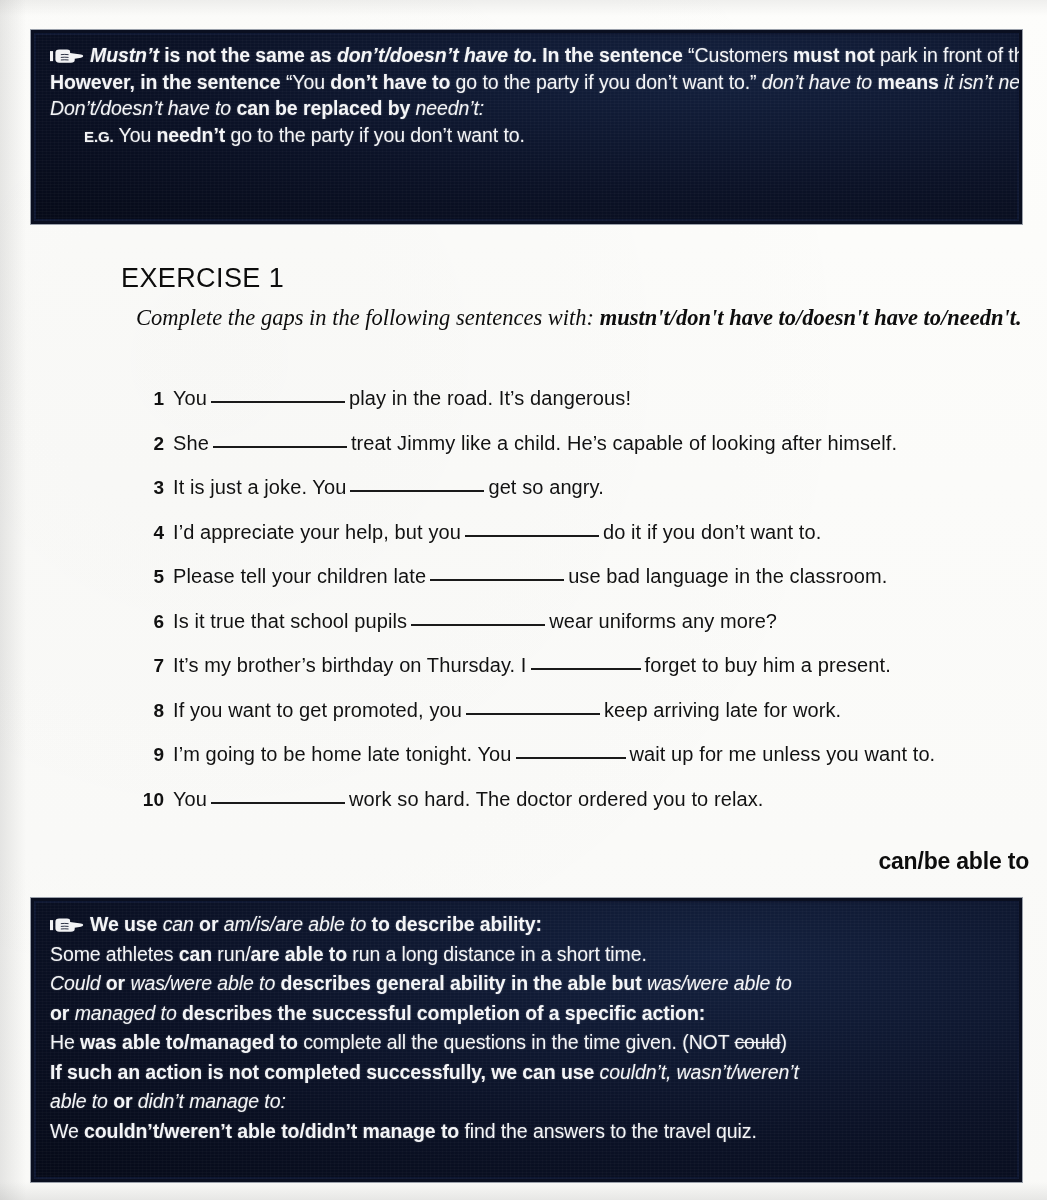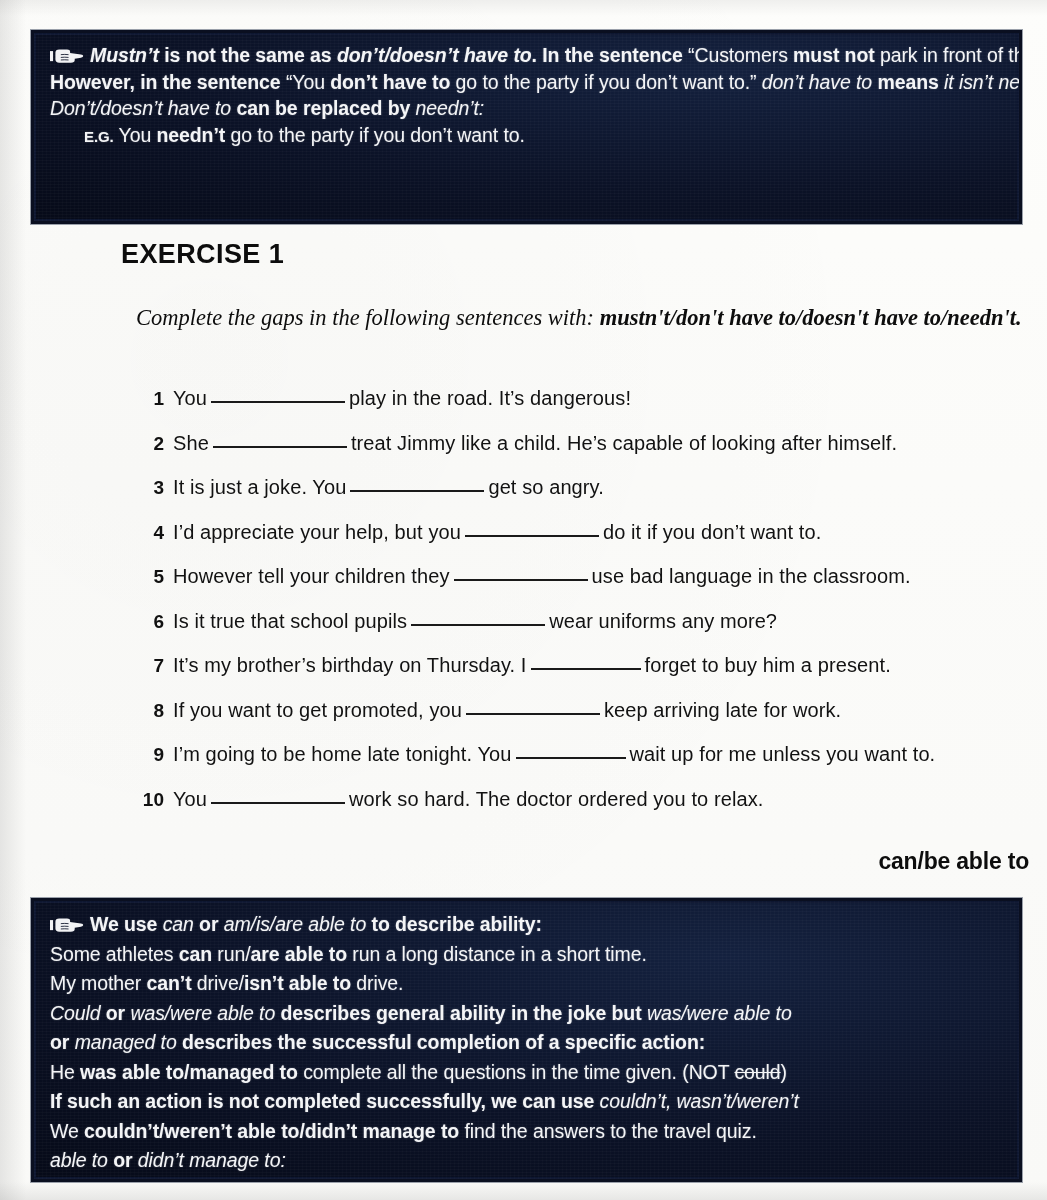--- a/index.html
+++ b/index.html
@@ -81,23 +81,23 @@
     left: 31px;
     top: 30px;
     width: 985px;
     height: 188px;
   }
 
   
   #exercise-title {
     position: absolute;
     left: 121px;
-    top: 239px;
+    top: 263px;
     font-size: 27px;
-    font-weight: bold;
+    font-weight: normal;
     letter-spacing: 0.4px;
     color: #0d0d0d;
   }
 
   #exercise-instruction {
     position: absolute;
     left: 136px;
     top: 303px;
     width: 896px;
     font-family: "Liberation Serif", serif;
@@ -243,21 +243,21 @@
       <span class="ex-text"><span>It is just a joke. You</span><span class="blank w-long"></span><span>get so angry.</span></span>
     </div>
 
     <div class="ex-item">
       <span class="ex-num">4</span>
       <span class="ex-text"><span>I’d appreciate your help, but you</span><span class="blank w-long"></span><span>do it if you don’t want to.</span></span>
     </div>
 
     <div class="ex-item">
       <span class="ex-num">5</span>
-      <span class="ex-text"><span>However tell your children they</span><span class="blank w-long"></span><span>use bad language in the classroom.</span></span>
+      <span class="ex-text"><span>Please tell your children late</span><span class="blank w-long"></span><span>use bad language in the classroom.</span></span>
     </div>
 
     <div class="ex-item">
       <span class="ex-num">6</span>
       <span class="ex-text"><span>Is it true that school pupils</span><span class="blank w-long"></span><span>wear uniforms any more?</span></span>
     </div>
 
     <div class="ex-item">
       <span class="ex-num">7</span>
       <span class="ex-text"><span>It’s my brother’s birthday on Thursday. I</span><span class="blank w-mid"></span><span>forget to buy him a present.</span></span>
@@ -292,36 +292,33 @@
             <path d="M14 8.6 Q19 8.0 24 8.6" stroke="#0b1227" stroke-width="1.1" fill="none"></path>
             <path d="M14 12.2 Q19 11.6 24 12.2" stroke="#0b1227" stroke-width="1.1" fill="none"></path>
             <path d="M14 15.5 Q19 15.0 24 15.5" stroke="#0b1227" stroke-width="1.1" fill="none"></path>
           </svg>
         </span><span><b>We use </b><i>can</i><b> or </b><i>am/is/are able to</i><b> to describe ability:</b></span>
       </div>
       <div class="note-line">
         Some athletes <b>can</b> run/<b>are able to</b> run a long distance in a short time.
       </div>
       <div class="note-line">
-        My mother <b>can’t</b> drive/<b>isn’t able to</b> drive.
-      </div>
-      <div class="note-line">
-        <i>Could</i> <b>or</b> <i>was/were able to</i> <b>describes general ability in the joke but</b> <i>was/were able to</i>
+        <i>Could</i> <b>or</b> <i>was/were able to</i> <b>describes general ability in the able but</b> <i>was/were able to</i>
       </div>
       <div class="note-line">
         <b>or</b> <i>managed to</i> <b>describes the successful completion of a specific action:</b>
       </div>
       <div class="note-line">
         He <b>was able to/managed to</b> complete all the questions in the time given. (NOT <span class="strike">could</span>)
       </div>
       <div class="note-line">
         <b>If such an action is not completed successfully, we can use</b> <i>couldn’t, wasn’t/weren’t</i>
       </div>
       <div class="note-line">
+        <i>able to</i> <b>or</b> <i>didn’t manage to:</i>
+      </div>
+      <div class="note-line">
         We <b>couldn’t/weren’t able to/didn’t manage to</b> find the answers to the travel quiz.
       </div>
-      <div class="note-line">
-        <i>able to</i> <b>or</b> <i>didn’t manage to:</i>
-      </div>
     </div>
   </div>
 
 </div>
 
 </body></html>

